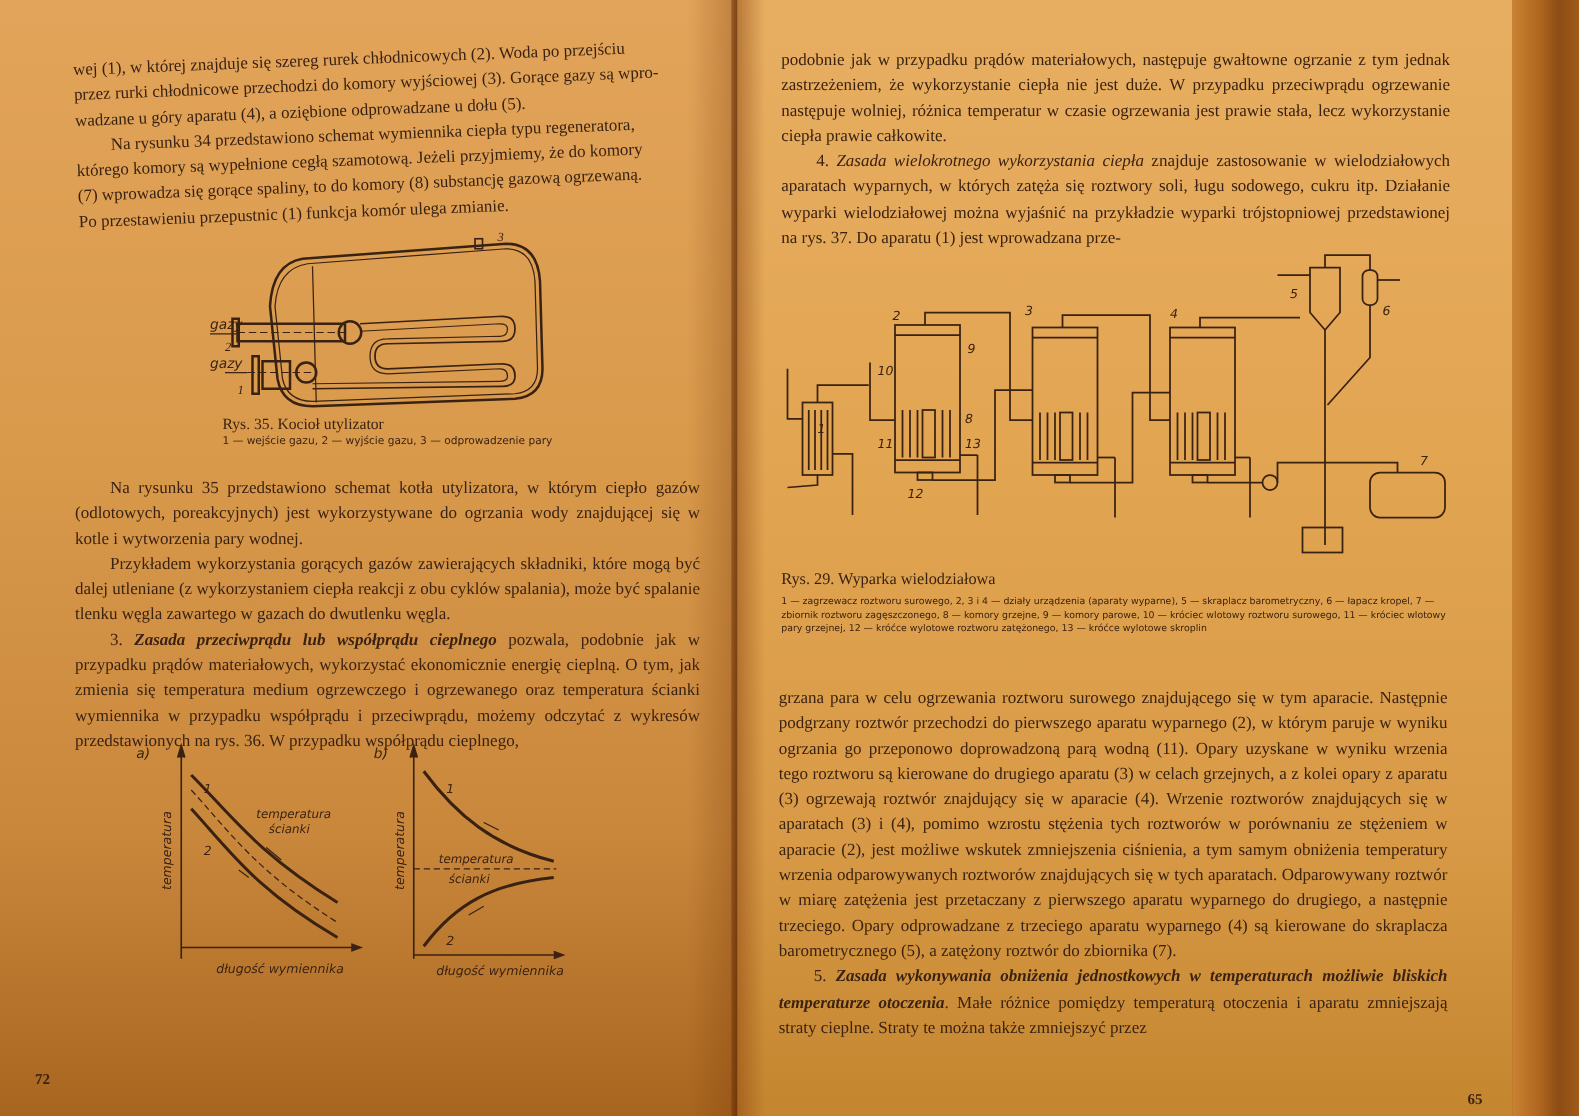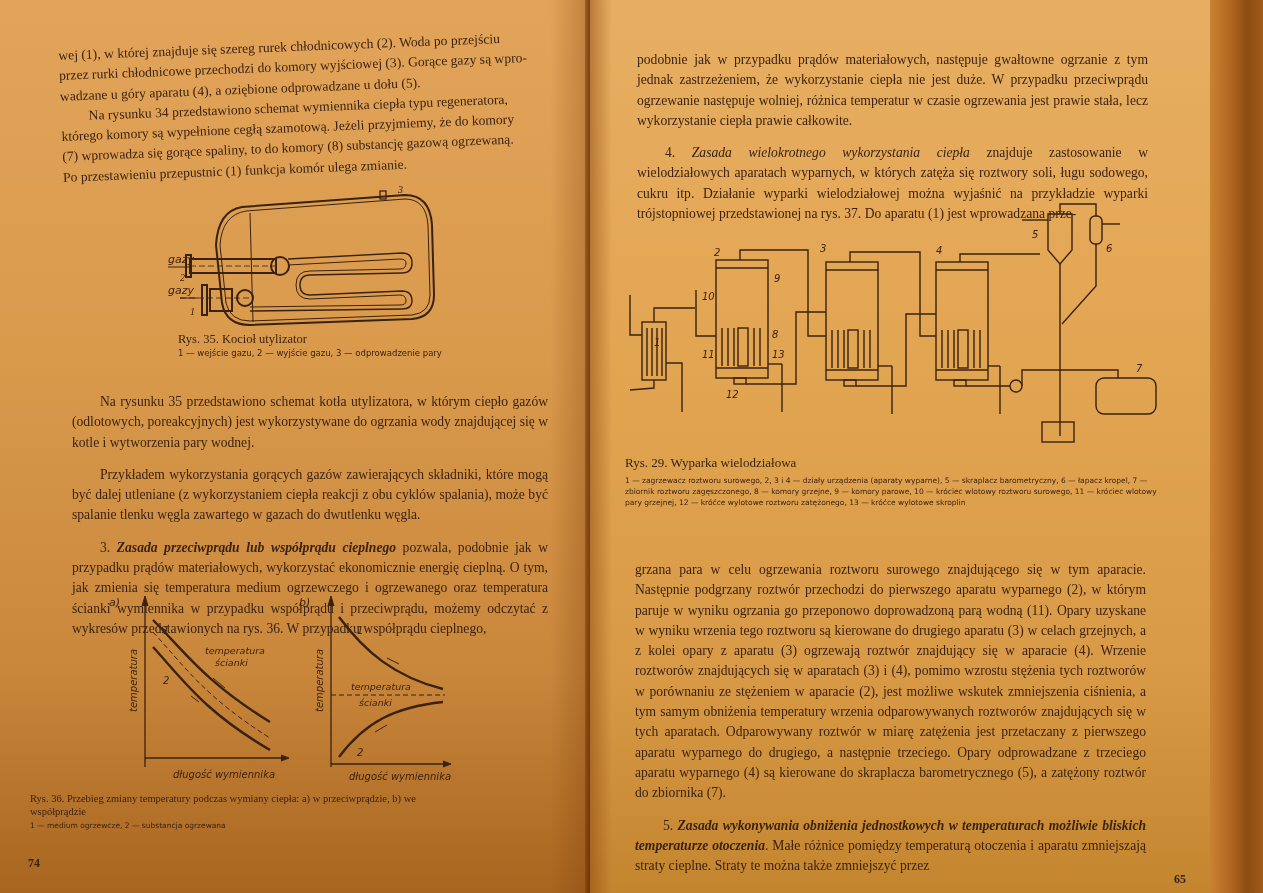--- a/index.html
+++ b/index.html
@@ -14,21 +14,21 @@
   .page-right{left:590px;width:620px;
     background:linear-gradient(180deg,#e7ae62 0%,#e2a552 40%,#d89a46 75%,#c4852f 100%);}
   .page-right::before{content:"";position:absolute;left:0;top:0;width:22px;height:100%;
     background:linear-gradient(90deg,rgba(130,60,10,0.45),rgba(0,0,0,0));}
   .edge{position:absolute;left:1210px;top:0;width:53px;height:893px;
     background:linear-gradient(90deg,#c98232 0%,#b0661f 40%,#8c4c14 70%,#a05a18 100%);}
   .gutter{position:absolute;left:585px;top:0;width:10px;height:893px;
     background:linear-gradient(90deg,rgba(120,55,10,0.5),rgba(90,40,5,0.7),rgba(120,55,10,0.4));}
 
   .text{position:absolute;font-size:13.6px;line-height:20.3px;text-align:justify;}
-  .text p{margin:12px;}
+  .text p{margin:0;}
   .indent{text-indent:28px;}
   .lines div{white-space:nowrap;}
   em.ital{font-weight:bold;}
 
   .left-top{left:58px;top:46px;width:500px;transform:rotate(-2.2deg);transform-origin:left top;}
   .left-mid{left:60px;top:380px;width:500px;}
   .right-top{left:625px;top:38px;width:535px;}
   .right-bottom{left:623px;top:548px;width:535px;}
 
   .caption-title{font-size:12.5px;font-weight:normal;}
@@ -127,29 +127,22 @@
           <text x="262" y="42" font-size="10">1</text>
           <text x="262" y="164" font-size="10">2</text>
           <text x="256" y="98" font-size="9.5">temperatura</text>
           <text x="264" y="114" font-size="9.5">ścianki</text>
           <text x="254" y="188" font-size="10">długość wymiennika</text>
           <text x="0" y="0" font-size="10" transform="translate(228,120) rotate(-90)">temperatura</text>
         </g>
       </svg>
     </div>
 
-    <div style="position:absolute;left:30px;top:792px;width:520px;">
-      <div class="caption-title" style="font-size:10.5px;line-height:13px;">
-        <span>Rys. 36. Przebieg zmiany temperatury podczas wymiany ciepła: a) w przeciwprądzie, b) we</span><br>
-        <span>współprądzie</span>
-      </div>
-      <div class="caption-legend" style="font-size:7.5px;margin-top:2px;">1 — medium ogrzewcze, 2 — substancja ogrzewana</div>
-    </div>
-
-    <div class="pagenum" style="left:28px;top:856px;">74</div>
+
+    <div class="pagenum" style="left:28px;top:856px;">72</div>
   </div>
 
   <div class="gutter"></div>
 
   <div class="page page-right">
     <div class="text right-top" style="left:35px;">
       <p>podobnie jak w przypadku prądów materiałowych, następuje gwałtowne ogrzanie z tym jednak zastrzeżeniem, że wykorzystanie ciepła nie jest duże. W przypadku przeciwprądu ogrzewanie następuje wolniej, różnica temperatur w czasie ogrzewania jest prawie stała, lecz wykorzystanie ciepła prawie całkowite.</p>
       <p class="indent"><span>4.</span> <em class="ital" style="font-weight:normal">Zasada wielokrotnego wykorzystania ciepła</em> <span>znajduje zastosowanie w wielodziałowych aparatach wyparnych, w których zatęża się roztwory soli, ługu sodowego, cukru itp. Działanie wyparki wielodziałowej można wyjaśnić na przykładzie wyparki trójstopniowej przedstawionej na rys. 37. Do aparatu (1) jest wprowadzana prze-</span></p>
     </div>
 

